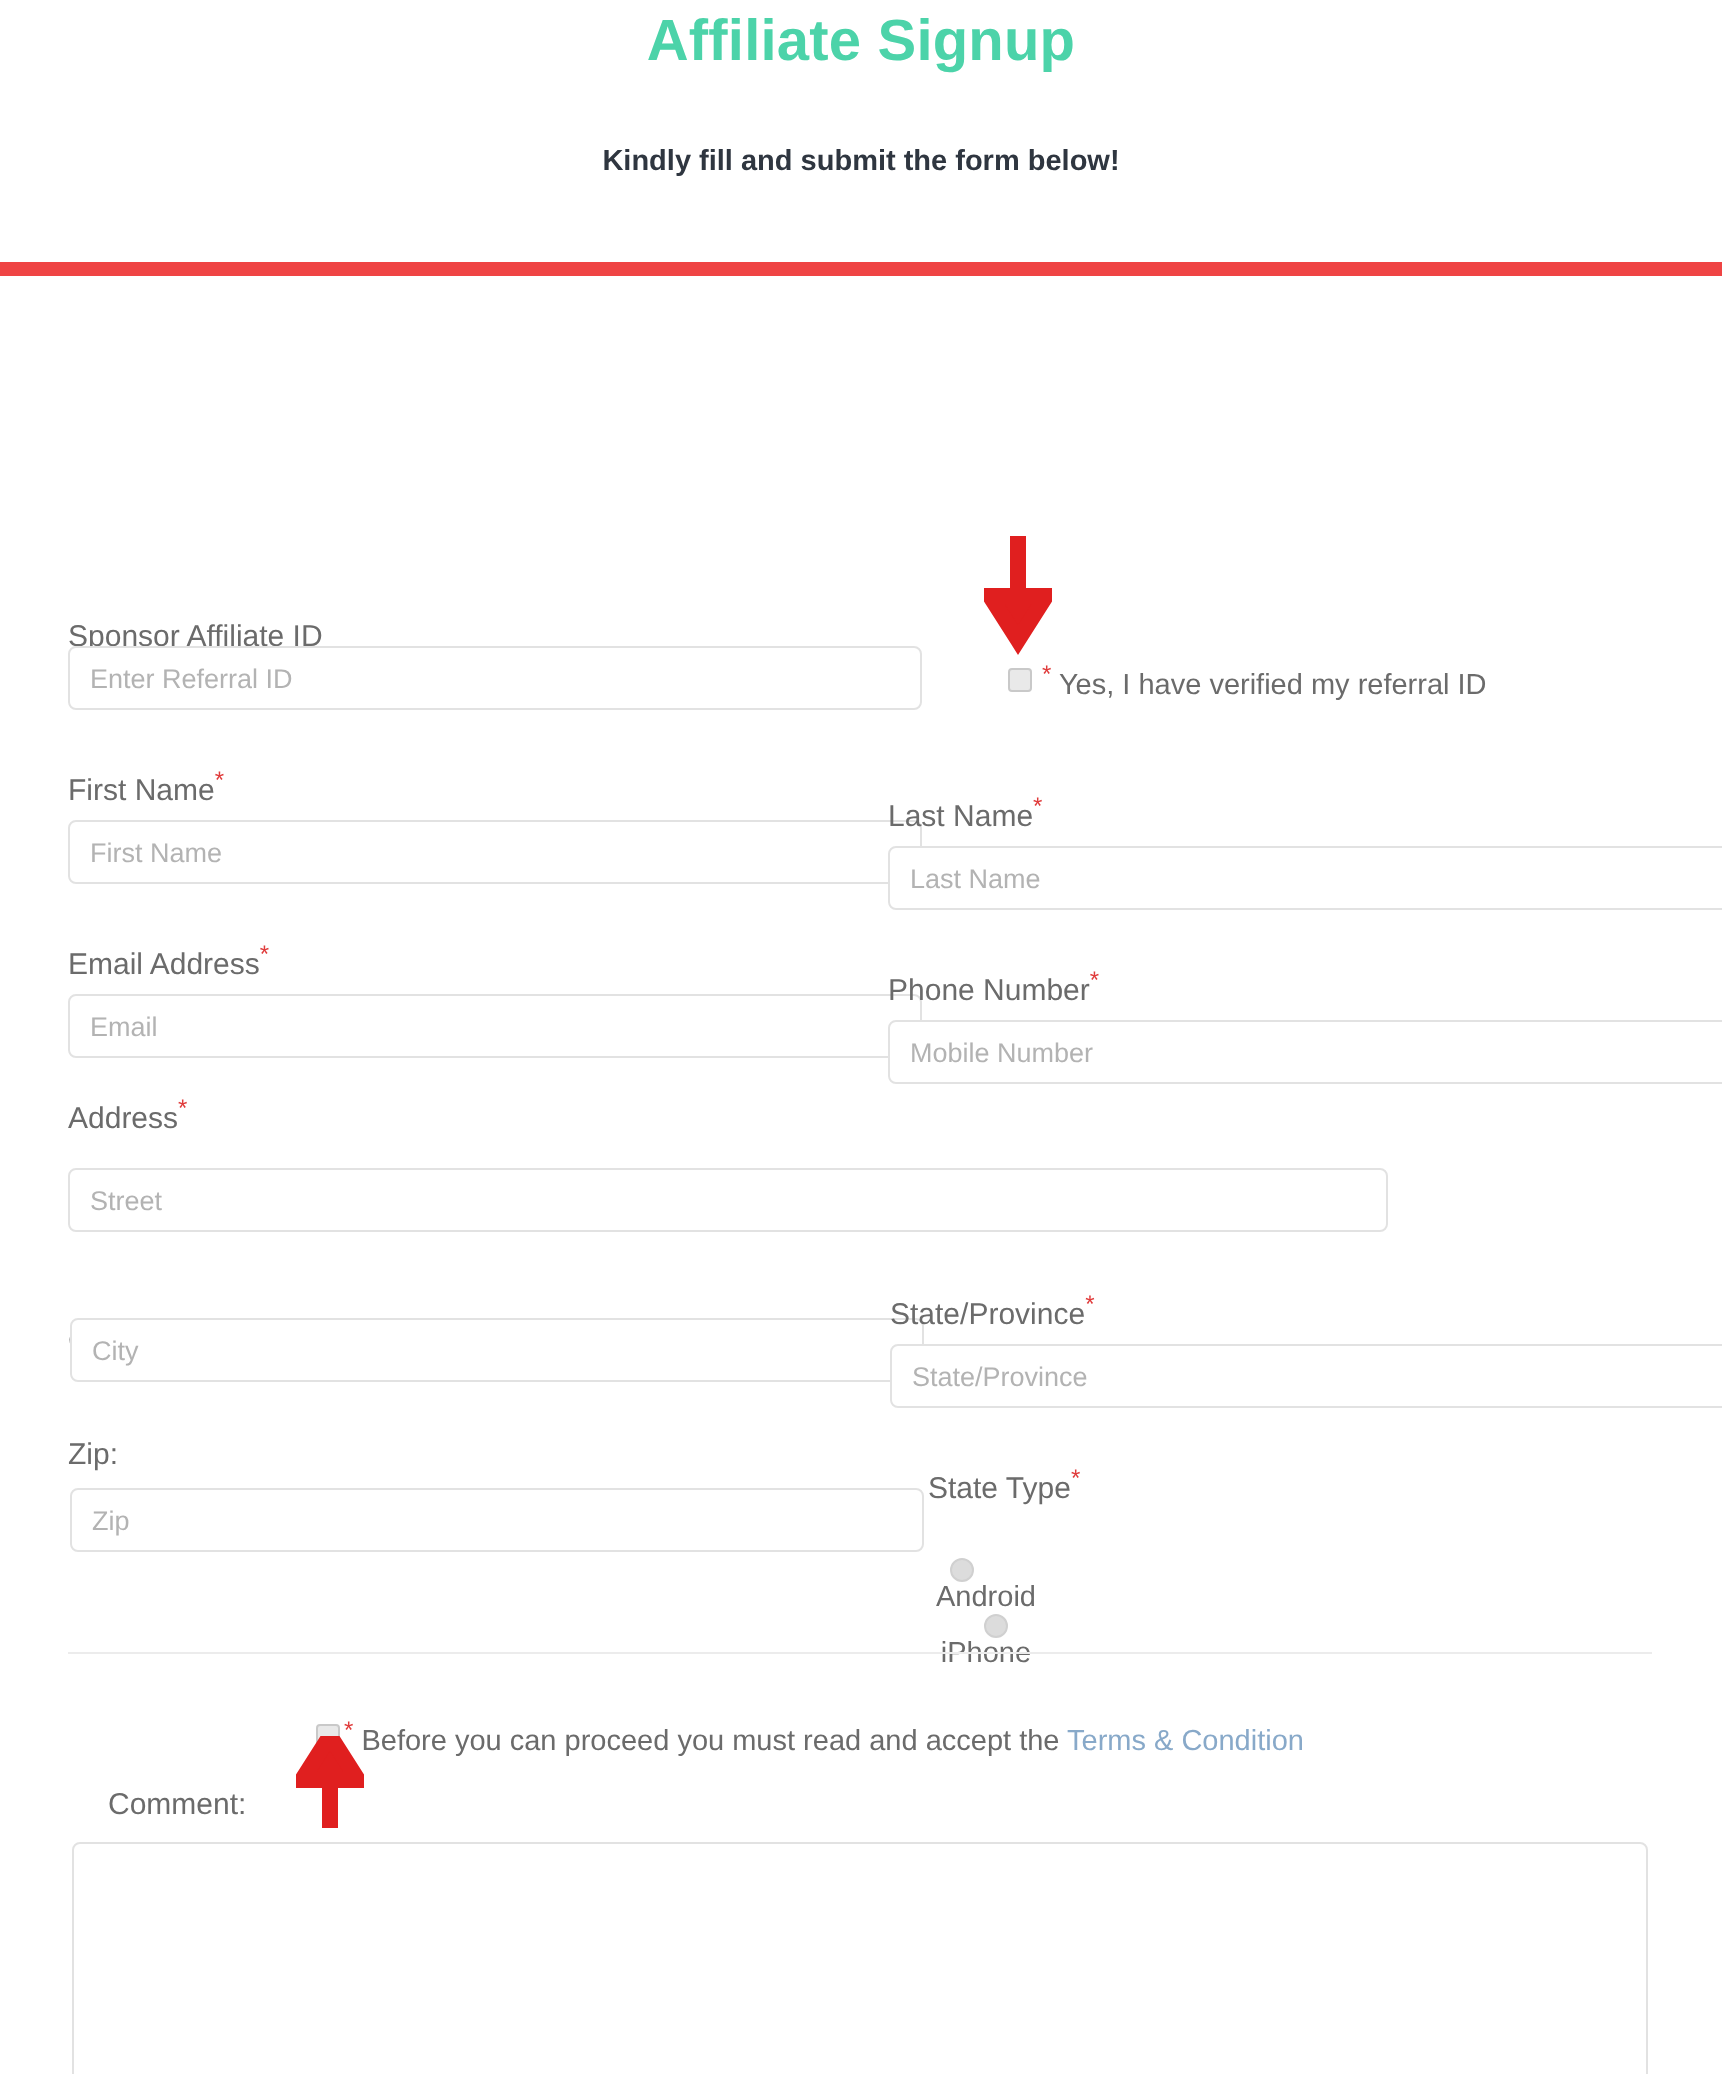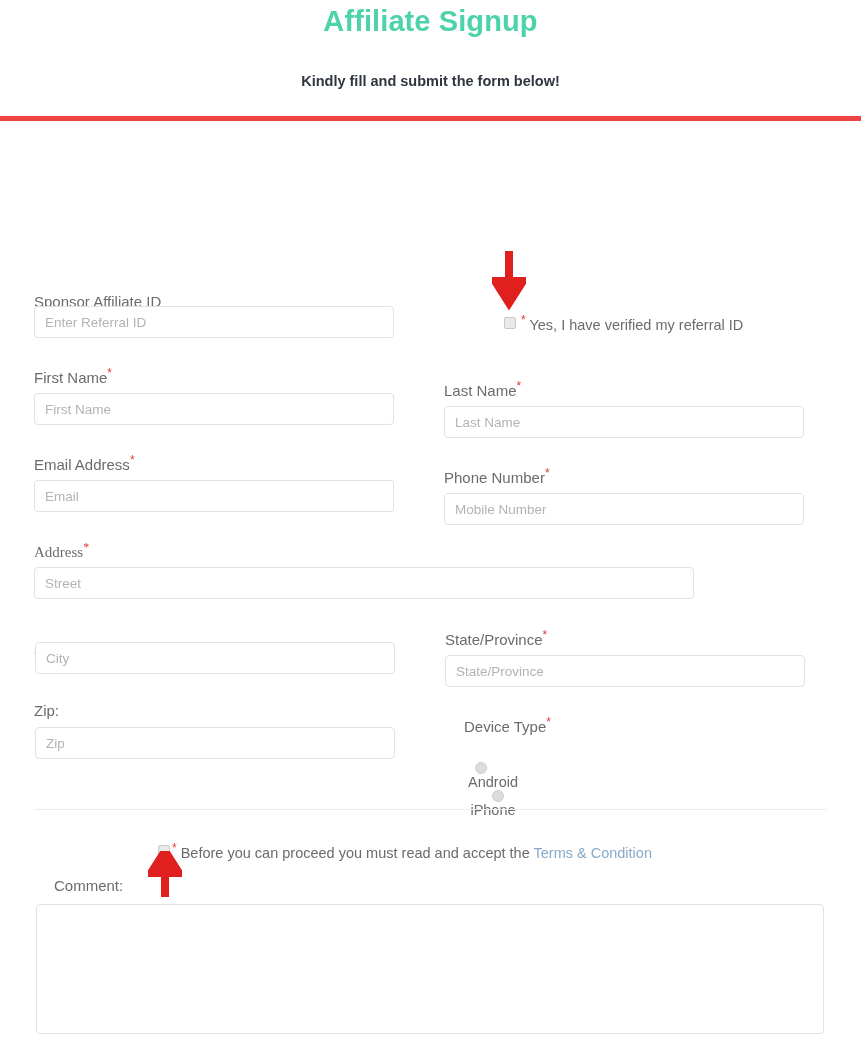--- a/index.html
+++ b/index.html
@@ -9,22 +9,22 @@
     height: 1037px;
     background: #ffffff;
     font-family: "Liberation Sans", sans-serif;
     position: relative;
     overflow: hidden;
     color: #555;
   }
 
   
   .header {
-    height: 121px;
-    border-bottom: 5px solid #ef4444;
+    height: 138px;
+    border-bottom: 7px solid #ef4444;
     text-align: center;
     position: relative;
   }
   .page-title {
     margin: 0;
     padding-top: 5px;
     font-size: 29px;
     font-weight: bold;
     color: #4cd3a9;
     letter-spacing: 0.1px;
@@ -49,21 +49,21 @@
   .field-label {
     font-size: 15px;
     color: #6b6b6b;
     font-weight: 400;
     white-space: nowrap;
   }
   .req { color: #e03b3b; font-size: 12px; vertical-align: super; }
 
   .text-input {
     display: block;
-    width: 360px;
+    width: 427px;
     height: 32px;
     border: 1px solid #e2e2e2;
     border-radius: 4px;
     background: #fff;
     padding: 0 10px;
     font-size: 13.5px;
     color: #444;
     font-family: "Liberation Sans", sans-serif;
     outline: none;
   }
@@ -165,21 +165,21 @@
   <div class="col-left" style="top:359px;">
     <input class="text-input" type="text" placeholder="Email" style="">
   </div>
   <div class="col-right" style="top:332px;">
     <div class="field-label"><span>Phone Number</span><span class="req">*</span></div>
   </div>
   <div class="col-right" style="top:359px;">
     <input class="text-input" type="text" placeholder="Mobile Number" style="">
   </div>
 
-  <div class="col-left" style="top:419px;font-family:Liberation Serif, serif;">
+  <div class="col-left" style="top:409px;">
     <div class="field-label"><span>Address</span><span class="req">*</span></div>
   </div>
   <div class="col-left" style="top:446px;">
     <input class="text-input wide" type="text" placeholder="Street" style="">
   </div>
 
   <div class="col-left" style="top:520px;">
     <div class="field-label"><span>City</span><span class="req">*</span></div>
   </div>
   <div class="col-left" style="top:521px; left:35px;">
@@ -193,21 +193,21 @@
   </div>
 
   <div class="col-left" style="top:581px;">
     <div class="field-label">Zip:</div>
   </div>
   <div class="col-left" style="top:606px; left:35px;">
     <input class="text-input" type="text" placeholder="Zip" style="">
   </div>
 
   <div class="col-right" style="top:581px; left:464px;">
-    <div class="field-label"><span>Device Type</span><span class="req">*</span></div>
+    <div class="field-label"><span>State Type</span><span class="req">*</span></div>
   </div>
   <div class="col-right" style="top:628px; left:444px;">
     <div class="radio-row">
       <span class="radio-dot"></span>
       <span class="radio-label" style="margin-left:24px;">Android</span>
       <span class="radio-dot" style="margin-left:34px;"></span>
       <span class="radio-label" style="margin-left:24px;">iPhone</span>
     </div>
   </div>
 

